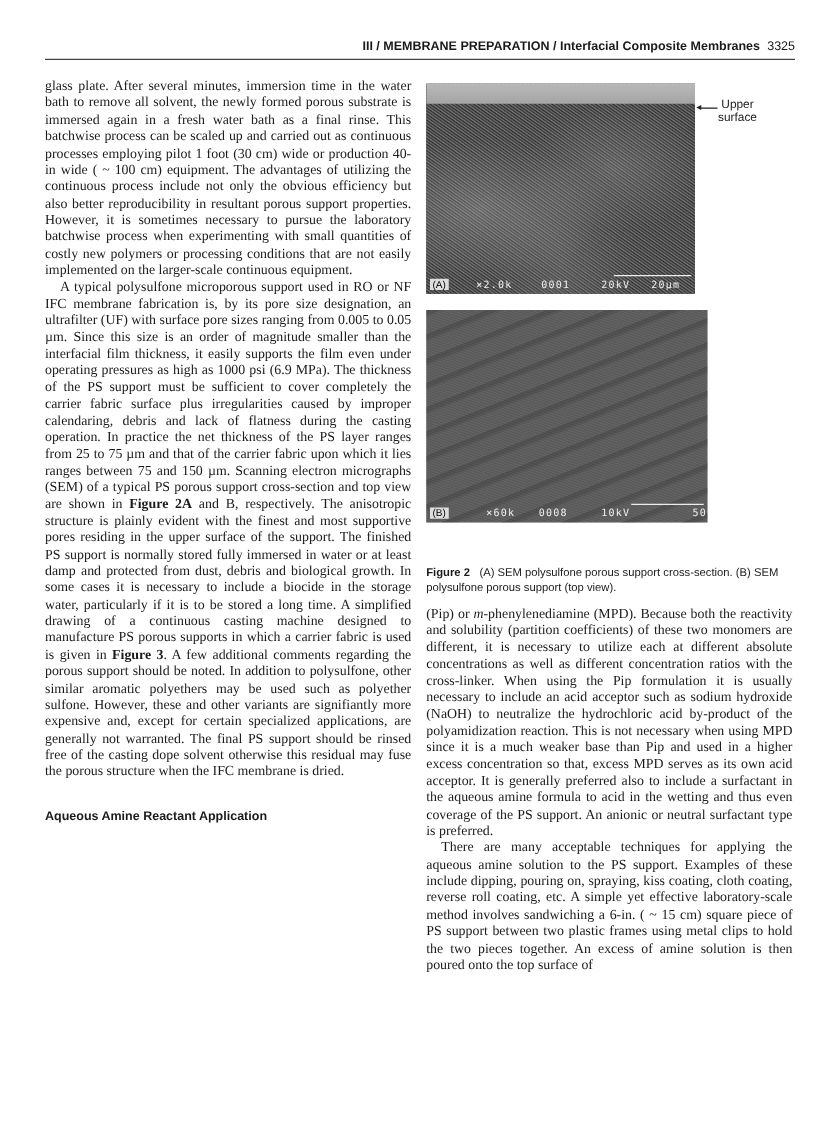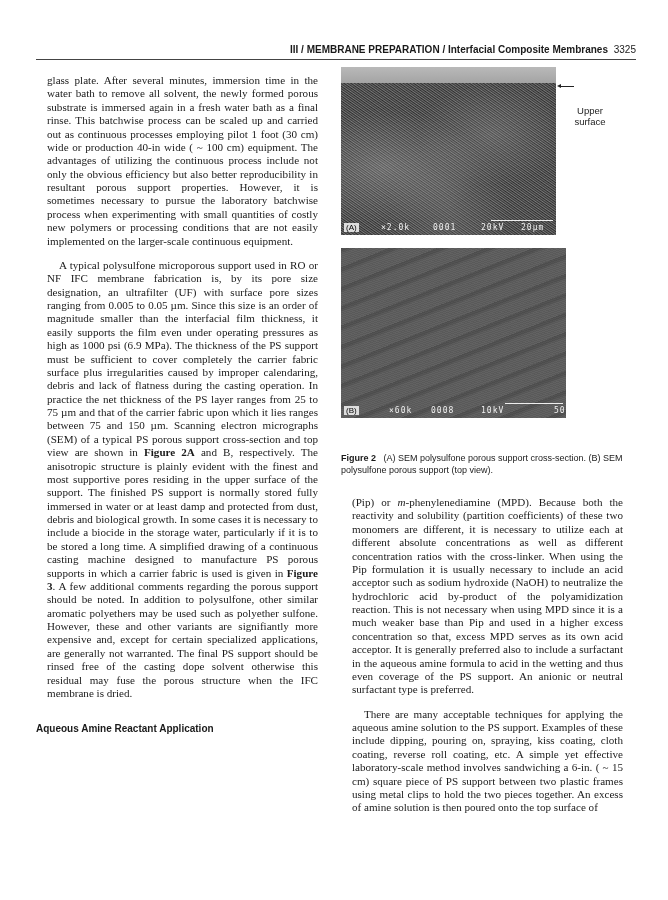--- a/index.html
+++ b/index.html
@@ -1,30 +1,30 @@
 <!DOCTYPE html>
 <html><head>
 <meta charset="utf-8">
 <style>
   html, body { margin: 0; padding: 0; background: #ffffff; }
   body { width: 668px; height: 900px; position: relative; overflow: hidden; color: #1a1a1a; }
   .running-head {
-    position: absolute; left: 36px; top: 44px; width: 600px; height: 16px;
+    position: absolute; left: 36px; top: 32px; width: 600px; height: 16px;
     border-bottom: 1px solid #444; font-family: "Liberation Sans", sans-serif;
     font-size: 10px; font-weight: bold; text-align: right; padding-right: 28px; box-sizing: border-box;
   }
   .running-head .pnum { position: absolute; right: 0; top: 0; font-weight: normal; }
   .col {
     position: absolute; top: 63px; width: 293px;
     font-family: "Liberation Serif", serif; font-size: 11.1px; line-height: 13.38px;
     text-align: justify; hyphens: manual;
   }
   .col-left { left: 36px; }
   .col-right { left: 341px; top: 485px; }
-  .col p { margin: 11px; }
+  .col p { margin: 0; }
   .col p.indent { text-indent: 12px; }
   .col b { font-weight: bold; }
   .section-heading {
     font-family: "Liberation Sans", sans-serif; font-weight: bold; font-size: 10px;
     margin: 22px 0 6px 0; text-align: left;
   }
   .figure-a {
     position: absolute; left: 341px; top: 67px; width: 215px; height: 168px;
     background:
       radial-gradient(ellipse at 20% 60%, rgba(180,180,180,0.35) 0, rgba(0,0,0,0) 40%),
@@ -44,21 +44,21 @@
     letter-spacing: 1px; white-space: nowrap;
   }
   .sem-bar span { position: absolute; bottom: 3px; }
   .sem-label {
     background: #ddd; color: #000; padding: 0 2px; font-family: "Liberation Sans", sans-serif;
     letter-spacing: 0; font-size: 8px;
   }
   .scale-line { position: absolute; height: 1px; background: #eee; }
   .upper-surface {
     position: absolute; left: 565px; top: 78px; font-family: "Liberation Sans", sans-serif;
-    font-size: 9.5px; line-height: 11px; color: #222; text-align: center; width: 50px; margin-top: 27px;
+    font-size: 9.5px; line-height: 11px; color: #222; text-align: center; width: 50px;
   }
   .arrow {
     position: absolute; left: 560px; top: 86px; width: 14px; height: 1px; background: #222;
   }
   .arrow::before {
     content: ""; position: absolute; left: -3px; top: -2px;
     border-right: 4px solid #222; border-top: 2.5px solid transparent; border-bottom: 2.5px solid transparent;
   }
   .figure-b {
     position: absolute; left: 341px; top: 248px; width: 225px; height: 170px;

